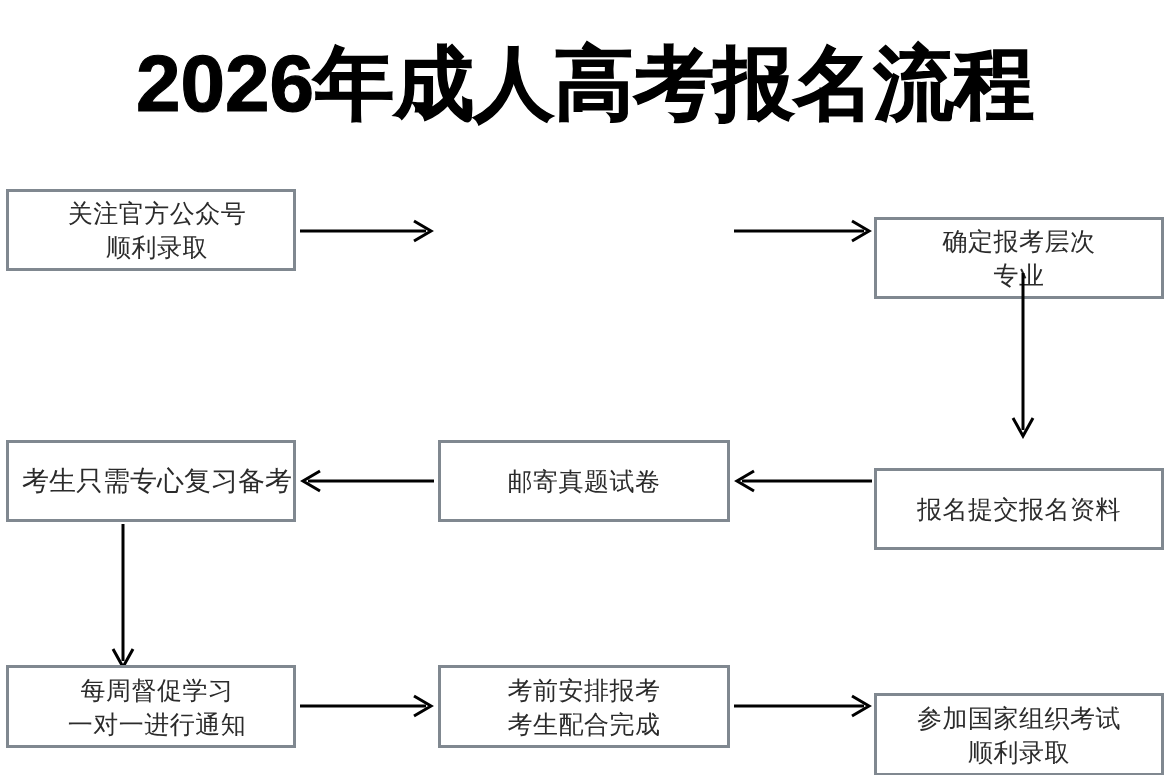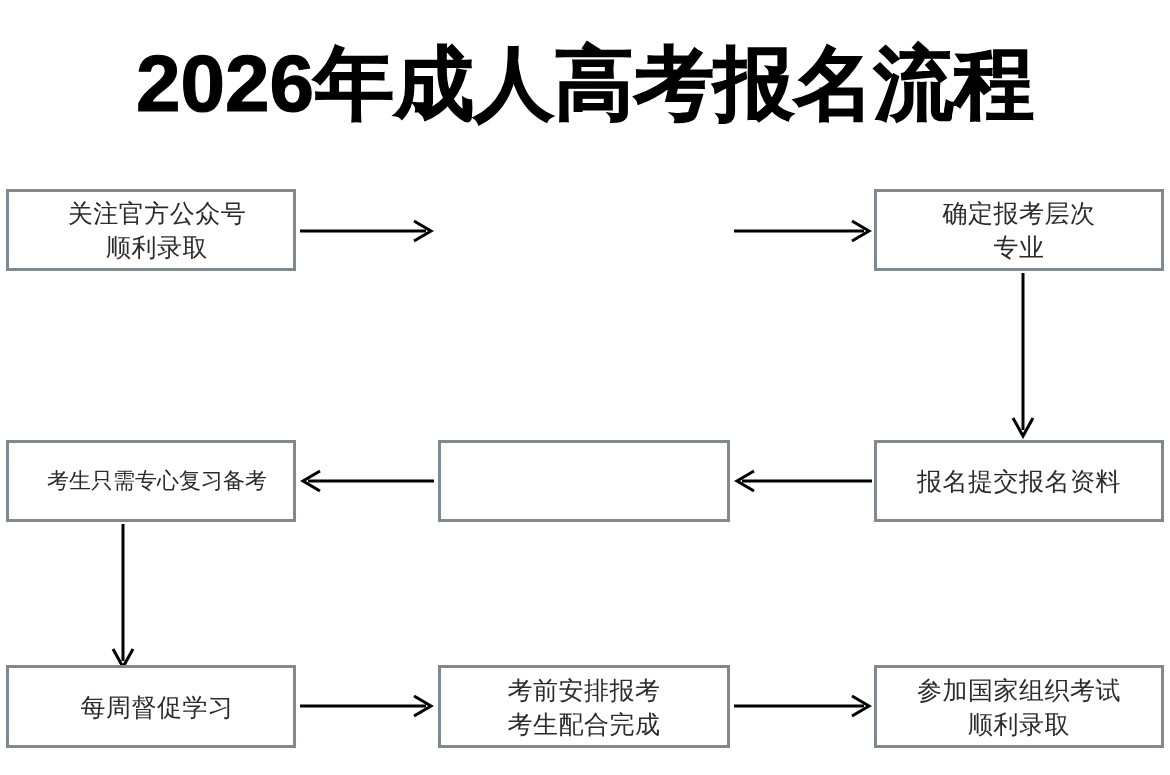--- a/index.html
+++ b/index.html
@@ -48,30 +48,30 @@
     align-items: center;
     justify-content: center;
     color: #2b2b2b;
     font-size: 25px;
     line-height: 34px;
     font-weight: 400;
     letter-spacing: 0.5px;
     white-space: nowrap;
   }
   .node .line2 { display: block; }
-  .node.wide-text { font-size: 22px; letter-spacing: 0px; }
+  .node.wide-text { font-size: 27px; letter-spacing: 0px; }
 
   
   .r1 { top: 189px; height: 82px; }
   .r2 { top: 440px; height: 82px; }
   .r3 { top: 665px; height: 83px; }
 
   .c1 { left: 6px;   width: 290px; padding-left: 12px; }
   .c2 { left: 438px; width: 292px; }
-  .c3 { left: 874px; width: 290px; }
+  .c3 { left: 874px; width: 290px; margin-top: 28px; }
 
   
   .arrow-h, .arrow-v {
     position: absolute;
   }
   .arrow-h svg, .arrow-v svg { display: block; }
 </style>
 </head>
 <body>
 
@@ -109,20 +109,21 @@
       <line x1="15" y1="0" x2="15" y2="157" stroke="#000000" stroke-width="3"></line>
       <polyline points="5,145 15,163 25,145" fill="none" stroke="#000000" stroke-width="3"></polyline>
     </svg>
   </div>
 
   <div class="node r2 c1 wide-text">
     <span class="line1">考生只需专心复习备考</span>
   </div>
 
   <div class="node r2 c2">
+    <span class="line2">邮寄真题试卷</span>
   </div>
 
   <div class="node r2 c3">
     <span class="line1">报名提交报名资料</span>
   </div>
 
   <div class="arrow-h" style="left:300px; top:468px;">
     <svg width="134" height="26" viewBox="0 0 134 26" aria-hidden="true">
       <line x1="8" y1="13" x2="134" y2="13" stroke="#000000" stroke-width="3"></line>
       <polyline points="20,3 3,13 20,23" fill="none" stroke="#000000" stroke-width="3"></polyline>
@@ -138,20 +139,21 @@
 
   <div class="arrow-v" style="left:108px; top:524px;">
     <svg width="30" height="146" viewBox="0 0 30 146" aria-hidden="true">
       <line x1="15" y1="0" x2="15" y2="137" stroke="#000000" stroke-width="3"></line>
       <polyline points="5,125 15,143 25,125" fill="none" stroke="#000000" stroke-width="3"></polyline>
     </svg>
   </div>
 
   <div class="node r3 c1">
     <span class="line1">每周督促学习</span>
+    <span class="line2">一对一进行通知</span>
   </div>
 
   <div class="node r3 c3">
     <span class="line1">参加国家组织考试</span>
     <span class="line2">顺利录取</span>
   </div>
 
   <div class="node r3 c2">
     <span class="line1">考前安排报考</span>
     <span class="line2">考生配合完成</span>

